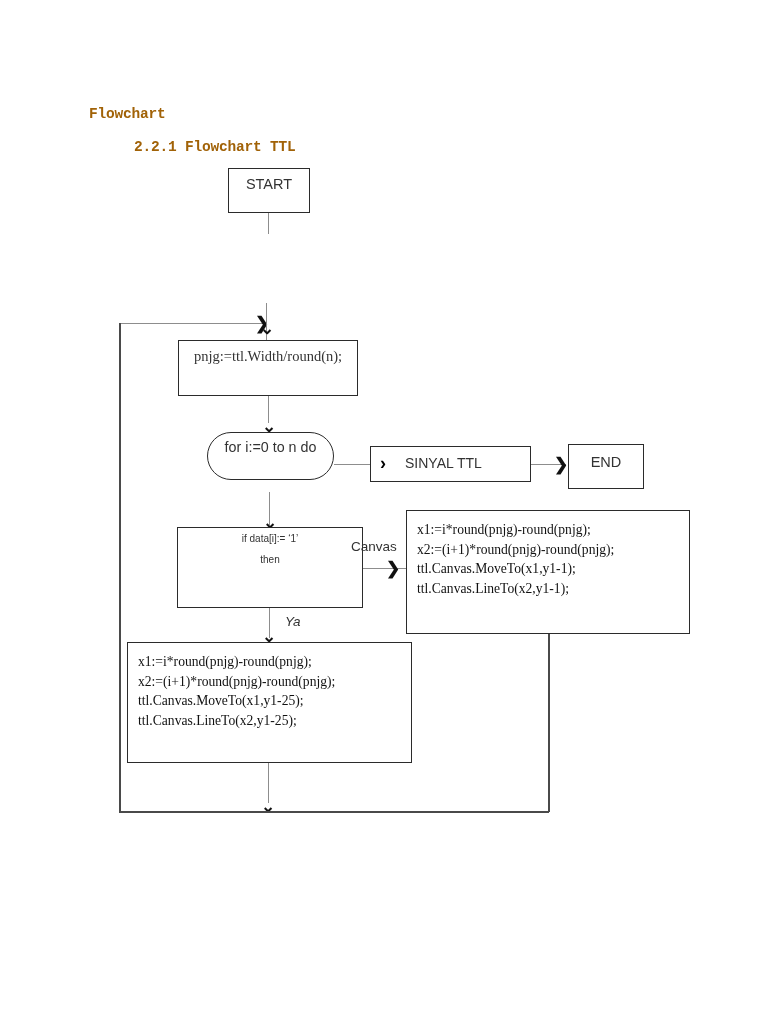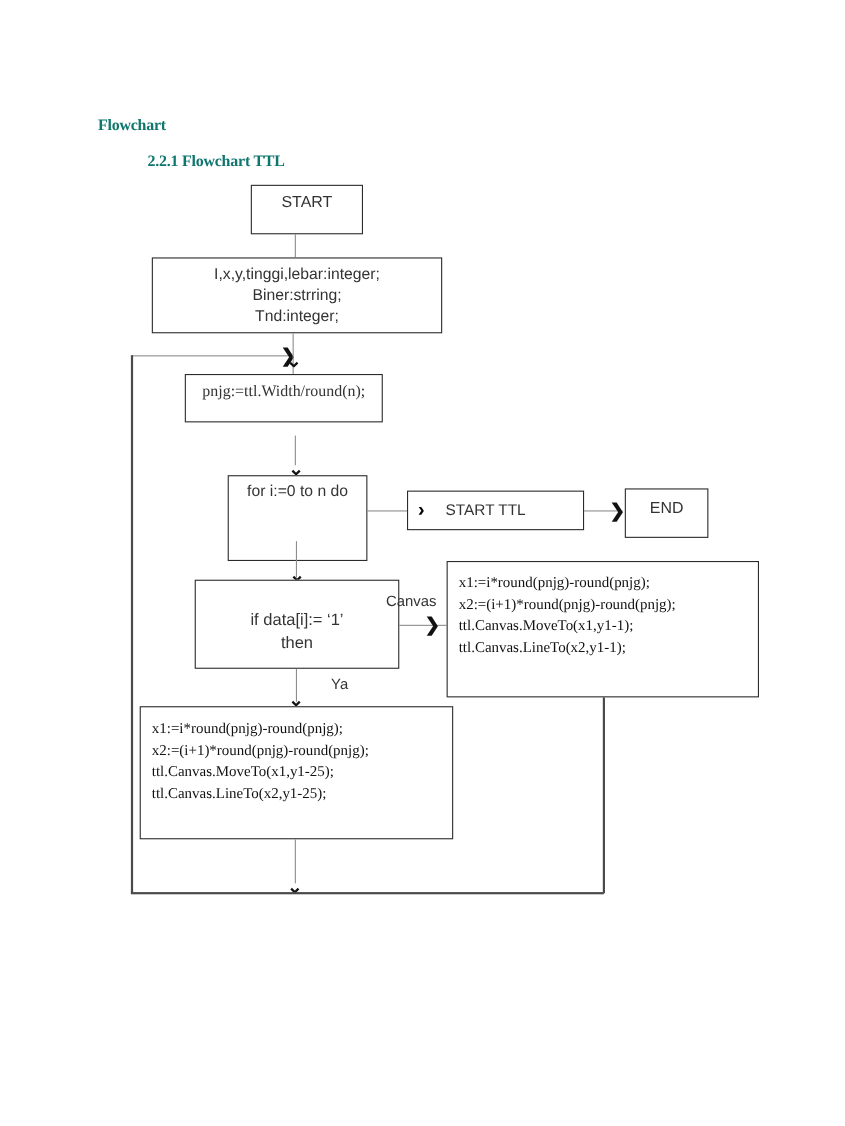--- a/index.html
+++ b/index.html
@@ -17,23 +17,23 @@
   }
   #page {
     position: absolute;
     left: 0; top: 0;
     width: 768px;
     height: 1024px;
     background: #ffffff;
   }
   .heading {
     position: absolute;
-    font-family: Liberation Serif, serif;
+    font-family: Liberation Mono, monospace;
     font-weight: bold;
-    color: #0f766e;
+    color: #a16207;
     white-space: nowrap;
   }
   #heading-main { left: 89px; top: 106px; font-size: 14.5px; letter-spacing: -0.2px; }
   #heading-sub  { left: 134px; top: 139px; font-size: 14.5px; letter-spacing: -0.2px; }
 
   .node {
     position: absolute;
     box-sizing: border-box;
     border: 1.6px solid #2b2b2b;
     background: #ffffff;
@@ -42,42 +42,42 @@
   .node .txt {
     position: absolute;
     left: 0; right: 0;
     white-space: pre-line;
   }
   .sans { font-family: "Liberation Sans", sans-serif; }
   .serif { font-family: "Liberation Serif", serif; }
 
   
   #node-start {
-    left: 228px; top: 168px; width: 102px; height: 45px;
+    left: 228px; top: 168px; width: 82px; height: 45px;
   }
   #node-start .txt {
     top: 7px; text-align: center; font-size: 14.5px;
   }
 
   #node-declare {
     left: 138px; top: 234px; width: 264px; height: 69px;
   }
   #node-declare .txt {
     top: 6px; text-align: center; font-size: 14.3px; line-height: 19px;
   }
 
   #node-pnjg {
-    left: 168px; top: 340px; width: 180px; height: 44px;
+    left: 178px; top: 340px; width: 180px; height: 56px;
   }
   #node-pnjg .txt {
     top: 7px; text-align: center; font-size: 14.5px;
   }
 
   #node-for {
-    left: 207px; top: 432px; width: 127px; height: 78px;
+    left: 207px; top: 432px; width: 127px; height: 48px; border-radius: 30px;
   }
   #node-for .txt {
     top: 6px; text-align: center; font-size: 14.3px;
   }
 
   #node-sinyal {
     left: 370px; top: 446px; width: 161px; height: 36px;
   }
   #node-sinyal .txt {
     top: 8px; left: 34px; right: 4px; text-align: left; font-size: 14px;
@@ -96,21 +96,21 @@
     left: 568px; top: 444px; width: 76px; height: 45px;
   }
   #node-end .txt {
     top: 9px; text-align: center; font-size: 14.5px;
   }
 
   #node-if {
     left: 177px; top: 527px; width: 186px; height: 81px;
   }
   #node-if .txt {
-    top: 25px; text-align: center; font-size: 15px; line-height: 21px;
+    top: 0; text-align: center; font-size: 10px; line-height: 21px;
   }
 
   #node-code-right {
     left: 406px; top: 510px; width: 284px; height: 124px;
   }
   #node-code-right .txt {
     top: 9px; left: 10px; right: 6px; text-align: left;
     font-size: 13.6px; line-height: 19.5px; color: #111;
   }
 
@@ -141,21 +141,21 @@
   .chev-right { font-size: 17px; }
 
   .edge-label {
     position: absolute;
     font-family: "Liberation Sans", sans-serif;
     font-size: 13.5px;
     color: #333;
     white-space: nowrap;
   }
   #label-tidak { left: 351px; top: 539px; }
-  #label-ya    { left: 301px; top: 614px; }
+  #label-ya    { left: 285px; top: 614px; font-style: italic; }
 </style>
 </head>
 <body>
 
 <div id="page">
 
   <div class="heading" id="heading-main">Flowchart</div>
   <div class="heading" id="heading-sub">2.2.1 Flowchart TTL</div>
 
   <div class="line vline" style="left:268px; top:213px; height:21px;"></div>
@@ -165,42 +165,37 @@
   <div class="line hline" style="left:119px; top:323px; width:146px;"></div>
   <div class="chev chev-right" style="left:255px; top:315px;">❯</div>
 
   <div class="line vline" style="left:266px; top:323px; height:17px;"></div>
   <div class="chev chev-down" style="left:260px; top:320px;">⌄</div>
 
   <div class="node" id="node-start">
     <div class="txt sans">START</div>
   </div>
 
-  <div class="node" id="node-declare">
-    <div class="txt sans">I,x,y,tinggi,lebar:integer;
-Biner:strring;
-Tnd:integer;</div>
-  </div>
 
   <div class="node" id="node-pnjg">
     <div class="txt serif">pnjg:=ttl.Width/round(n);</div>
   </div>
 
   <div class="line vline" style="left:268px; top:396px; height:27px;"></div>
   <div class="chev chev-down" style="left:262px; top:418px;">⌄</div>
 
   <div class="node" id="node-for">
     <div class="txt sans">for i:=0 to n do</div>
   </div>
 
   <div class="line hline" style="left:334px; top:464px; width:36px;"></div>
 
   <div class="node" id="node-sinyal">
     <div class="inline-arrow">›</div>
-    <div class="txt sans">START TTL</div>
+    <div class="txt sans">SINYAL TTL</div>
   </div>
 
   <div class="line hline" style="left:531px; top:464px; width:35px;"></div>
   <div class="chev chev-right" style="left:554px; top:456px;">❯</div>
 
   <div class="node" id="node-end">
     <div class="txt sans">END</div>
   </div>
 
   <div class="line vline" style="left:269px; top:492px; height:33px;"></div>

